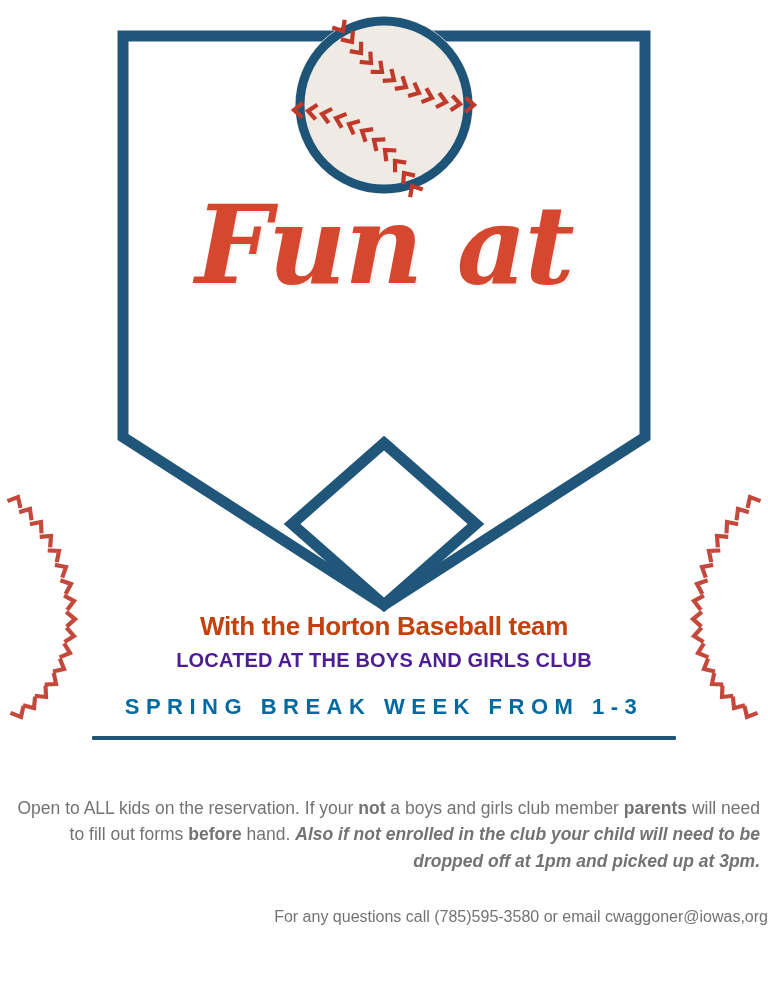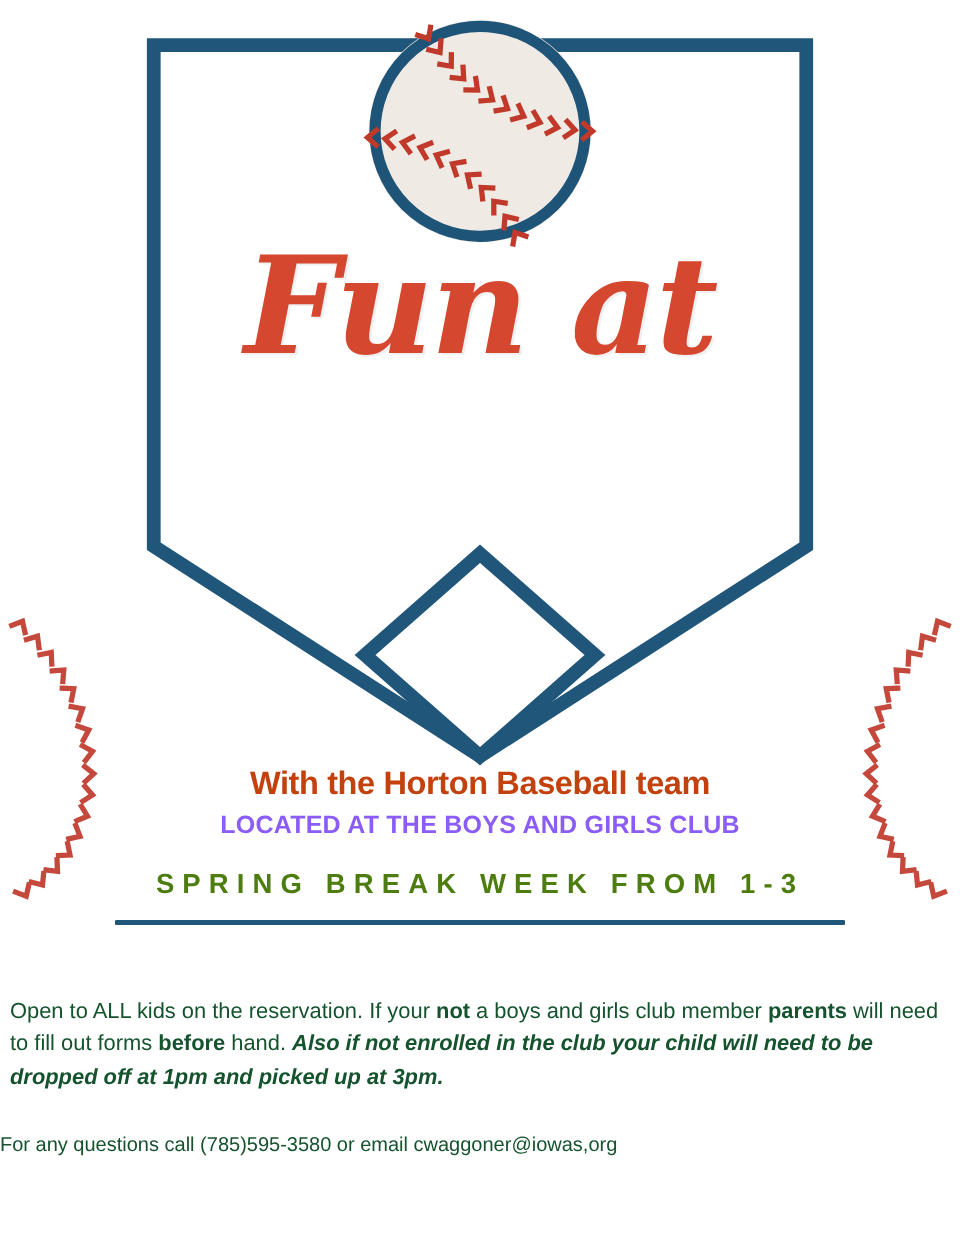--- a/index.html
+++ b/index.html
@@ -32,36 +32,36 @@
   .script-1{font-size:108px;}
   .script-2{font-size:108px;display:block;margin-top:4px;}
 
   
   .subs{position:absolute;left:0;top:612px;width:768px;text-align:center;}
   .sub-team{
     font-size:26px;font-weight:700;color:#c2410c;
     letter-spacing:-0.3px;line-height:1.1;
   }
   .sub-located{
-    font-size:20px;font-weight:700;color:#8b5cf6;
+    font-size:20px;font-weight:700;color:#4c1d95;
     letter-spacing:0.2px;margin-top:8px;
   }
   .sub-spring{
-    font-size:22px;font-weight:700;color:#4d7c0f;
+    font-size:22px;font-weight:700;color:#0369a1;
     letter-spacing:6.5px;margin-top:22px;
   }
   .rule{
     width:584px;height:4px;background:#20567a;
     margin:16px auto 0 auto;border-radius:1px;
   }
 
   
   .body-copy{
     position:absolute;left:0;top:795px;width:768px;
-    text-align:left;color:#14532d;
+    text-align:right;color:#737373;
   }
   .para{
     font-size:17.5px;line-height:1.5;
     padding:0 8px;
   }
   .para b{font-weight:700;}
   .para .bi{font-weight:700;font-style:italic;}
   .contact{
     font-size:16px;line-height:1.4;margin-top:32px;
   }

